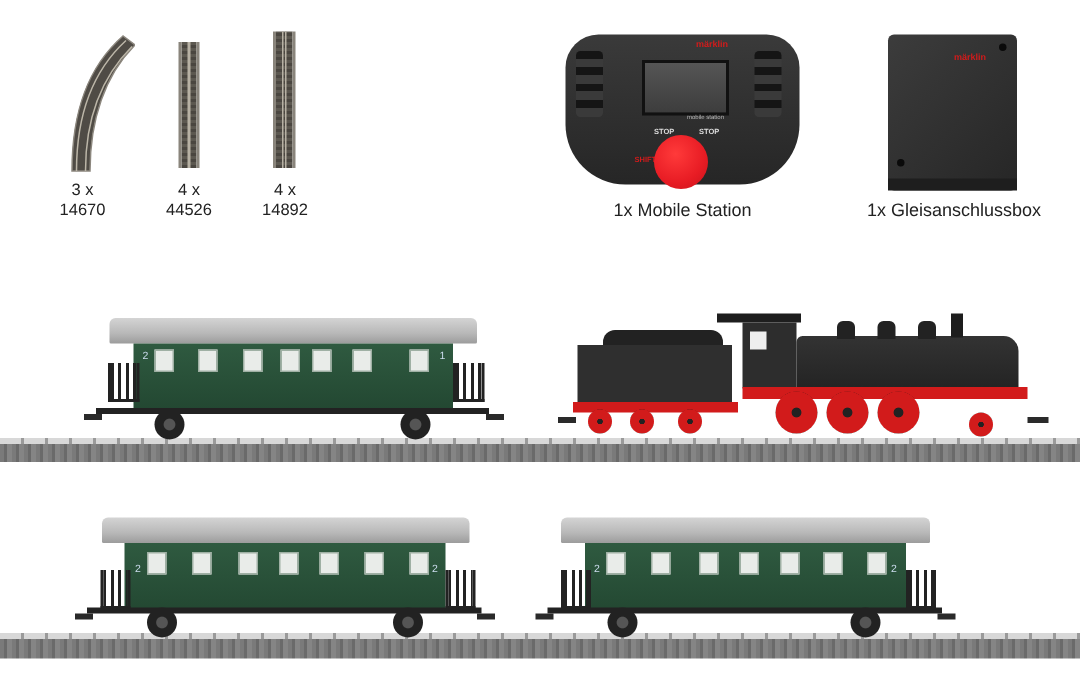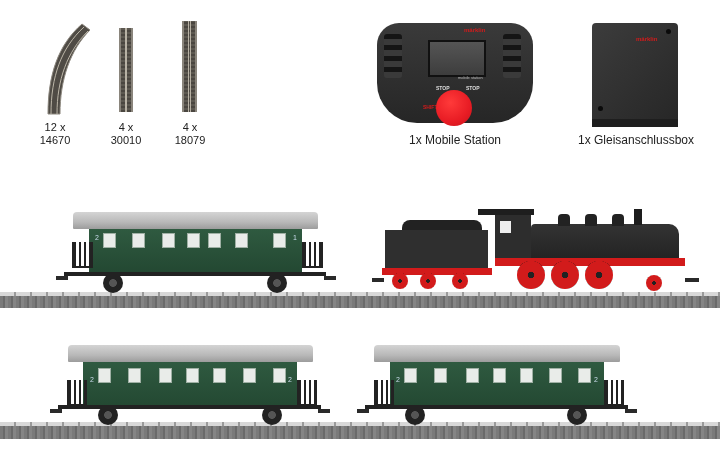--- a/index.html
+++ b/index.html
@@ -22,34 +22,34 @@
 <body>
 
 <div>
 
   <svg class="abs" style="left:40px;top:20px" width="50" height="96">
     <path d="M8 94 C8 55 18 25 42 4 L50 10 C30 30 20 60 20 94 Z" fill="#4f4b45" stroke="#8c877e" stroke-width="1"></path>
     <path d="M11 94 C11 57 21 28 44 7" stroke="#bcb6a8" fill="none" stroke-width="1"></path>
     <path d="M17 94 C17 60 27 32 48 11" stroke="#bcb6a8" fill="none" stroke-width="1"></path>
   </svg>
   <div class="label" style="left:35px;top:121px;width:40px">
-    <div>12 x</div>
+    <div>3 x</div>
     <div>14670</div>
   </div>
 
   <div class="track-piece" style="left:119px;top:28px;width:14px;height:84px"></div>
   <div class="label" style="left:106px;top:121px;width:40px">
     <div>4 x</div>
-    <div>30010</div>
+    <div>44526</div>
   </div>
 
   <div class="track-piece" style="left:182px;top:21px;width:15px;height:91px"></div>
   <div class="label" style="left:170px;top:121px;width:40px">
     <div>4 x</div>
-    <div>18079</div>
+    <div>14892</div>
   </div>
 </div>
 
 <div>
   <div class="abs" style="left:377px;top:23px;width:156px;height:100px;background:linear-gradient(#3a3a3a,#262626);border-radius:22px 22px 40px 40px;"></div>
   <div class="abs" style="left:384px;top:34px;width:18px;height:44px;background:repeating-linear-gradient(#151515 0 5px,#3a3a3a 5px 11px);border-radius:3px"></div>
   <div class="abs" style="left:503px;top:34px;width:18px;height:44px;background:repeating-linear-gradient(#151515 0 5px,#3a3a3a 5px 11px);border-radius:3px"></div>
   <div class="abs" style="left:428px;top:40px;width:54px;height:33px;background:linear-gradient(#555,#3d3d3d);border:2px solid #111"></div>
   <div class="abs" style="left:464px;top:27px;font-size:6px;color:#d21b1b;font-weight:bold">märklin</div>
   <div class="abs" style="left:458px;top:75px;font-size:4px;color:#bbb">mobile station</div>

